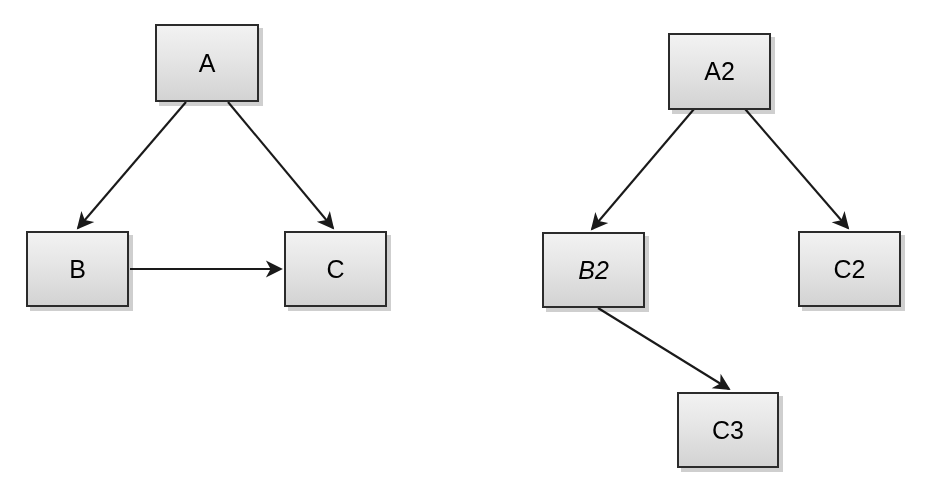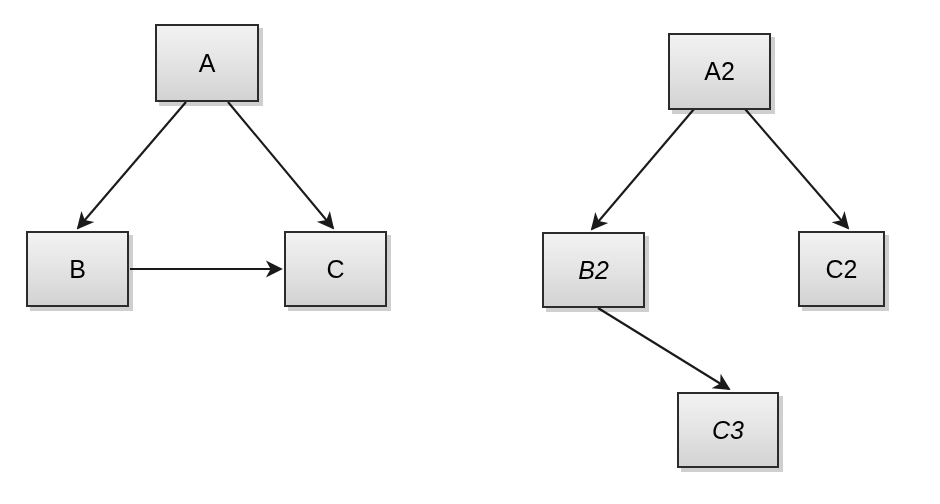--- a/index.html
+++ b/index.html
@@ -80,21 +80,21 @@
       </div>
       <div class="node" style="left: 284px; top: 231px; width: 103px; height: 76px;">
         <span class="node-label">C</span>
       </div>
       <div class="node" style="left: 668px; top: 25px; width: 103px; height: 77px; margin-top: 8px;">
         <span class="node-label">A2</span>
       </div>
       <div class="node" style="left: 542px; top: 232px; width: 103px; height: 76px; font-style: italic;">
         <span class="node-label">B2</span>
       </div>
-      <div class="node" style="left: 798px; top: 231px; width: 87px; height: 76px;">
+      <div class="node" style="left: 798px; top: 231px; width: 103px; height: 76px;">
         <span class="node-label">C2</span>
       </div>
-      <div class="node" style="left: 677px; top: 392px; width: 102px; height: 76px; font-style: italic;">
+      <div class="node" style="left: 677px; top: 392px; width: 102px; height: 76px;">
         <span class="node-label">C3</span>
       </div>
     </div>
 
 </div>
 
 </body></html>

